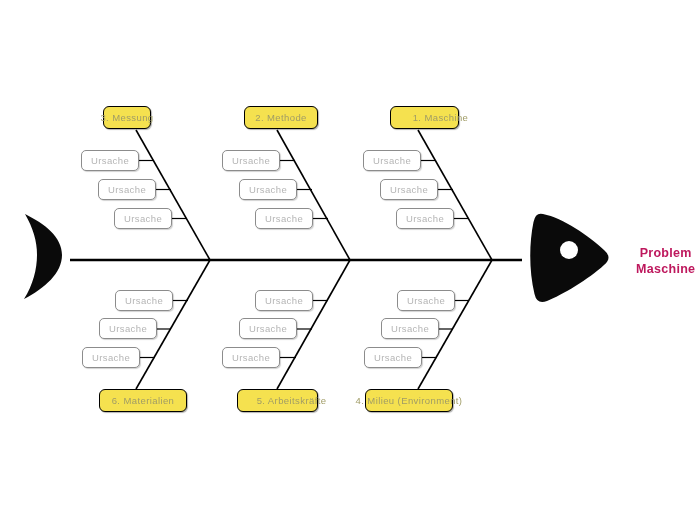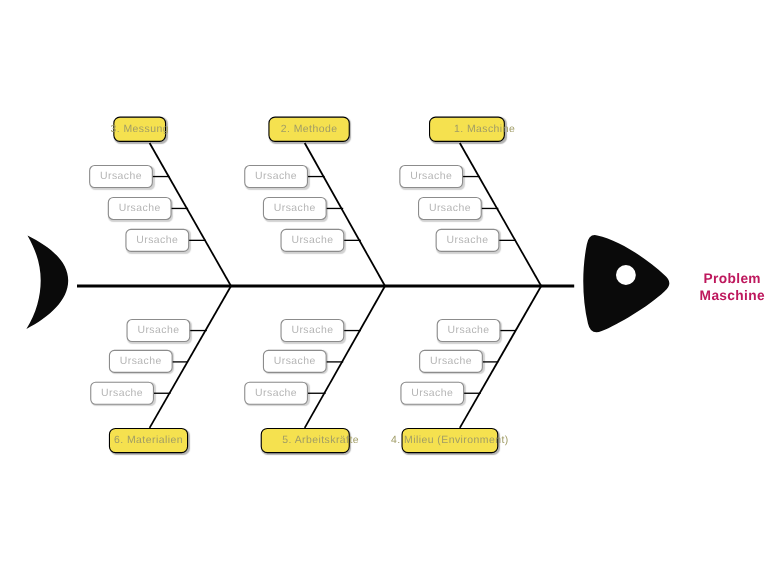--- a/index.html
+++ b/index.html
@@ -106,21 +106,21 @@
              Q 537,305 534.5,294
              C 529,271 529,244 533.5,222
              Q 535.5,212 543,214 Z" fill="#0A0A0A"></path>
     <circle cx="569" cy="250" r="9" fill="#ffffff"></circle>
   </svg>
 
   <div class="node category" style="left:103px;top:106px;width:48px;">3. Messung</div>
   <div class="node category" style="left:244px;top:106px;width:74px;">2. Methode</div>
   <div class="node category" style="left:390px;top:106px;width:69px;padding-left:32px;">1. Maschine</div>
 
-  <div class="node category" style="left:99px;top:389px;width:72px;">6. Materialien</div>
+  <div class="node category" style="left:99px;top:389px;width:88px;">6. Materialien</div>
   <div class="node category" style="left:237px;top:389px;width:81px;padding-left:28px;">5. Arbeitskräfte</div>
   <div class="node category" style="left:365px;top:389px;width:88px;">4. Milieu (Environment)</div>
 
   <div class="node cause" style="left:81px;top:150px;">Ursache</div>
   <div class="node cause" style="left:98px;top:179px;">Ursache</div>
   <div class="node cause" style="left:114px;top:208px;">Ursache</div>
 
   <div class="node cause" style="left:222px;top:150px;">Ursache</div>
   <div class="node cause" style="left:239px;top:179px;">Ursache</div>
   <div class="node cause" style="left:255px;top:208px;">Ursache</div>

